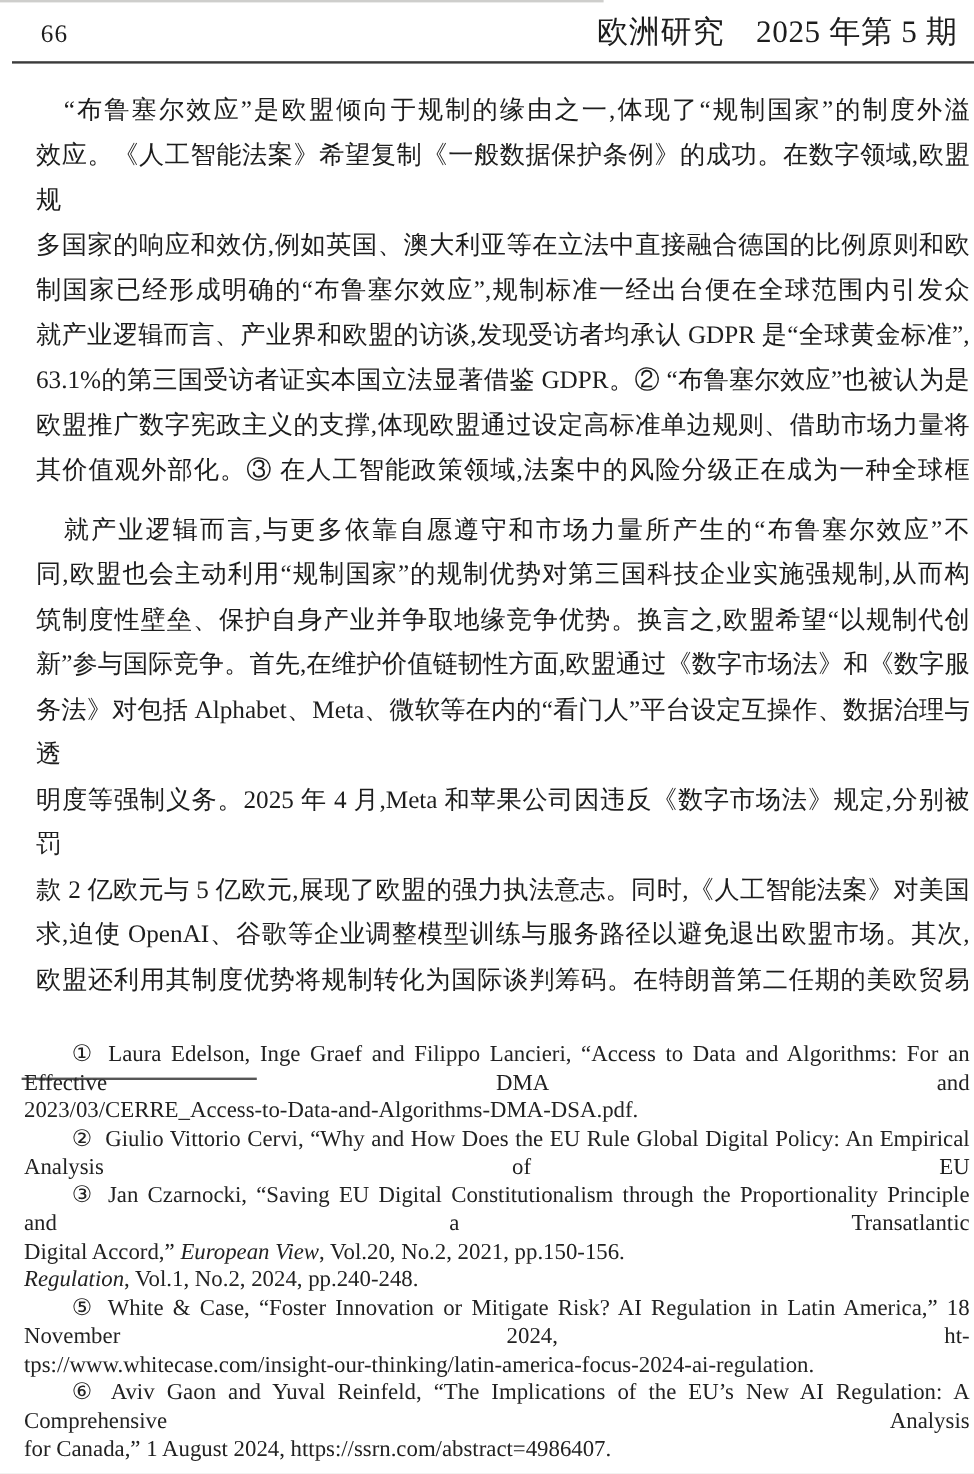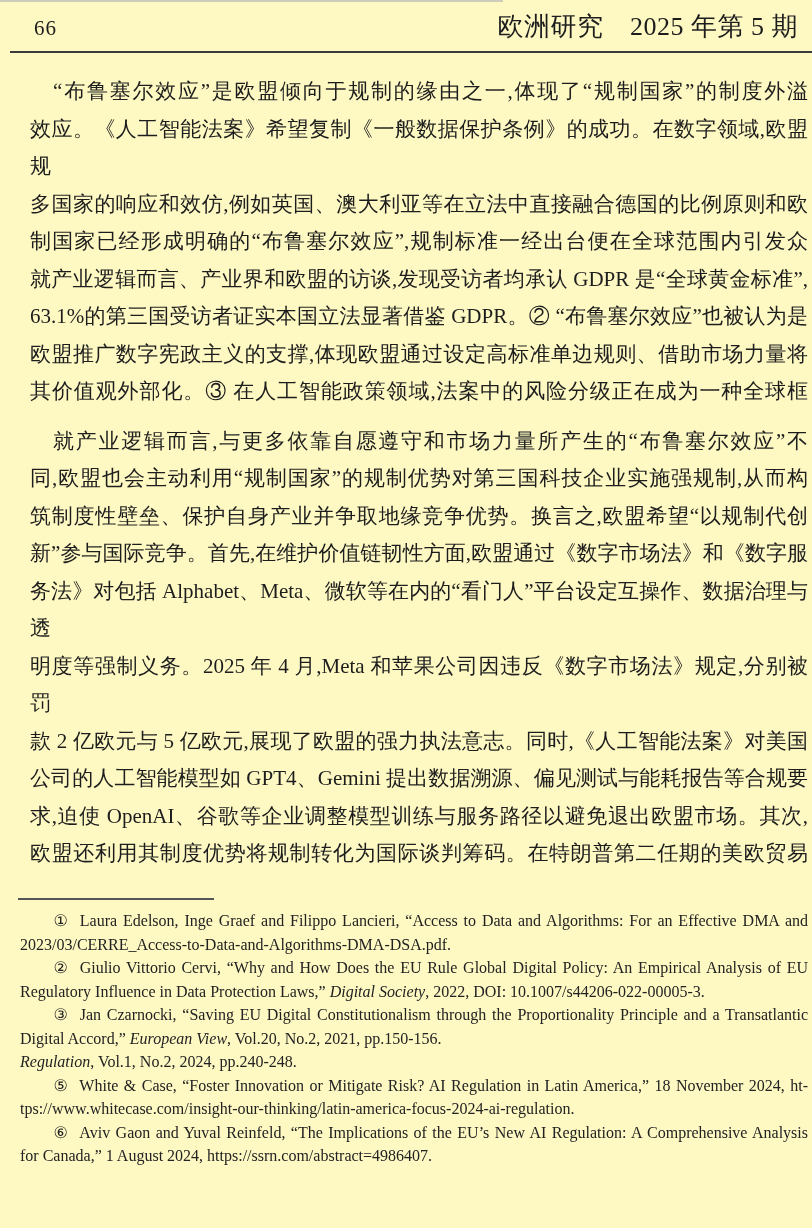--- a/index.html
+++ b/index.html
@@ -1,19 +1,19 @@
 <!DOCTYPE html>
 <html><head>
 <meta charset="utf-8">
 <style>
   html,body{margin:0;padding:0;background:#e9e9e7;}
   .page{
     position:relative;
     width:812px;height:1228px;
-    background:#fef9c3;
+    background:#ffffff;
     color:#1d1d1d;
     font-family:"Liberation Serif","DejaVu Serif",serif;
     overflow:hidden;
     box-sizing:border-box;
   }
   
   .scan-edge-top{
     position:absolute;top:0;left:0;width:62%;height:2px;
     background:#b9b9b6;opacity:.7;
   }
@@ -34,23 +34,23 @@
     line-height:37.5px;
   }
   .tline{text-align:justify;text-align-last:justify;}
   .tline.loose{text-align-last:left;}
   .tline.first{text-indent:1.1em;margin-top:12px;}
   .fn-sep{
     position:absolute;left:18px;top:898px;
     width:196px;height:2px;background:#565656;
   }
   .footnotes{
-    position:absolute;left:20px;top:909px;
+    position:absolute;left:20px;top:867px;
     width:788px;
-    font-size:16px;
+    font-size:19px;
     line-height:23.5px;
     color:#222;
   }
   .fline{text-align:justify;text-align-last:justify;}
   .fline.loose{text-align-last:left;}
   .fline.first{text-indent:2.1em;}
   .fn-marker{margin-right:10px;}
   .footnotes i{font-style:italic;}
 </style>
 </head>
@@ -77,35 +77,33 @@
         <div class="tline">其价值观外部化。③ 在人工智能政策领域,法案中的风险分级正在成为一种全球框</div>
       </div>
       <div class="paragraph">
         <div class="tline first">就产业逻辑而言,与更多依靠自愿遵守和市场力量所产生的“布鲁塞尔效应”不</div>
         <div class="tline">同,欧盟也会主动利用“规制国家”的规制优势对第三国科技企业实施强规制,从而构</div>
         <div class="tline">筑制度性壁垒、保护自身产业并争取地缘竞争优势。换言之,欧盟希望“以规制代创</div>
         <div class="tline">新”参与国际竞争。首先,在维护价值链韧性方面,欧盟通过《数字市场法》和《数字服</div>
         <div class="tline">务法》对包括 Alphabet、Meta、微软等在内的“看门人”平台设定互操作、数据治理与透</div>
         <div class="tline">明度等强制义务。2025 年 4 月,Meta 和苹果公司因违反《数字市场法》规定,分别被罚</div>
         <div class="tline">款 2 亿欧元与 5 亿欧元,展现了欧盟的强力执法意志。同时,《人工智能法案》对美国</div>
-        <div class="tline">公司的人工智能模型如 GPT4、Gemini 提出数据溯源、偏见测试与能耗报告等合规要</div>
         <div class="tline">求,迫使 OpenAI、谷歌等企业调整模型训练与服务路径以避免退出欧盟市场。其次,</div>
         <div class="tline">欧盟还利用其制度优势将规制转化为国际谈判筹码。在特朗普第二任期的美欧贸易</div>
       </div>
     </main>
 
   <div class="fn-sep"></div>
   <section class="footnotes">
       <div class="footnote">
         <div class="fline first"><span class="fn-marker">①</span><span>Laura Edelson, Inge Graef and Filippo Lancieri, “Access to Data and Algorithms: For an Effective DMA and</span></div>
         <div class="fline loose"><span>2023/03/CERRE_Access-to-Data-and-Algorithms-DMA-DSA.pdf.</span></div>
       </div>
       <div class="footnote">
         <div class="fline first"><span class="fn-marker">②</span><span>Giulio Vittorio Cervi, “Why and How Does the EU Rule Global Digital Policy: An Empirical Analysis of EU</span></div>
-        <div class="fline loose"><span>Regulatory Influence in Data Protection Laws,” </span><i>Digital Society</i><span>, 2022, DOI: 10.1007/s44206-022-00005-3.</span></div>
       </div>
       <div class="footnote">
         <div class="fline first"><span class="fn-marker">③</span><span>Jan Czarnocki, “Saving EU Digital Constitutionalism through the Proportionality Principle and a Transatlantic</span></div>
         <div class="fline loose"><span>Digital Accord,” </span><i>European View</i><span>, Vol.20, No.2, 2021, pp.150-156.</span></div>
       </div>
       <div class="footnote">
         <div class="fline loose"><i>Regulation</i><span>, Vol.1, No.2, 2024, pp.240-248.</span></div>
       </div>
       <div class="footnote">
         <div class="fline first"><span class="fn-marker">⑤</span><span>White &amp; Case, “Foster Innovation or Mitigate Risk? AI Regulation in Latin America,” 18 November 2024, ht-</span></div>

